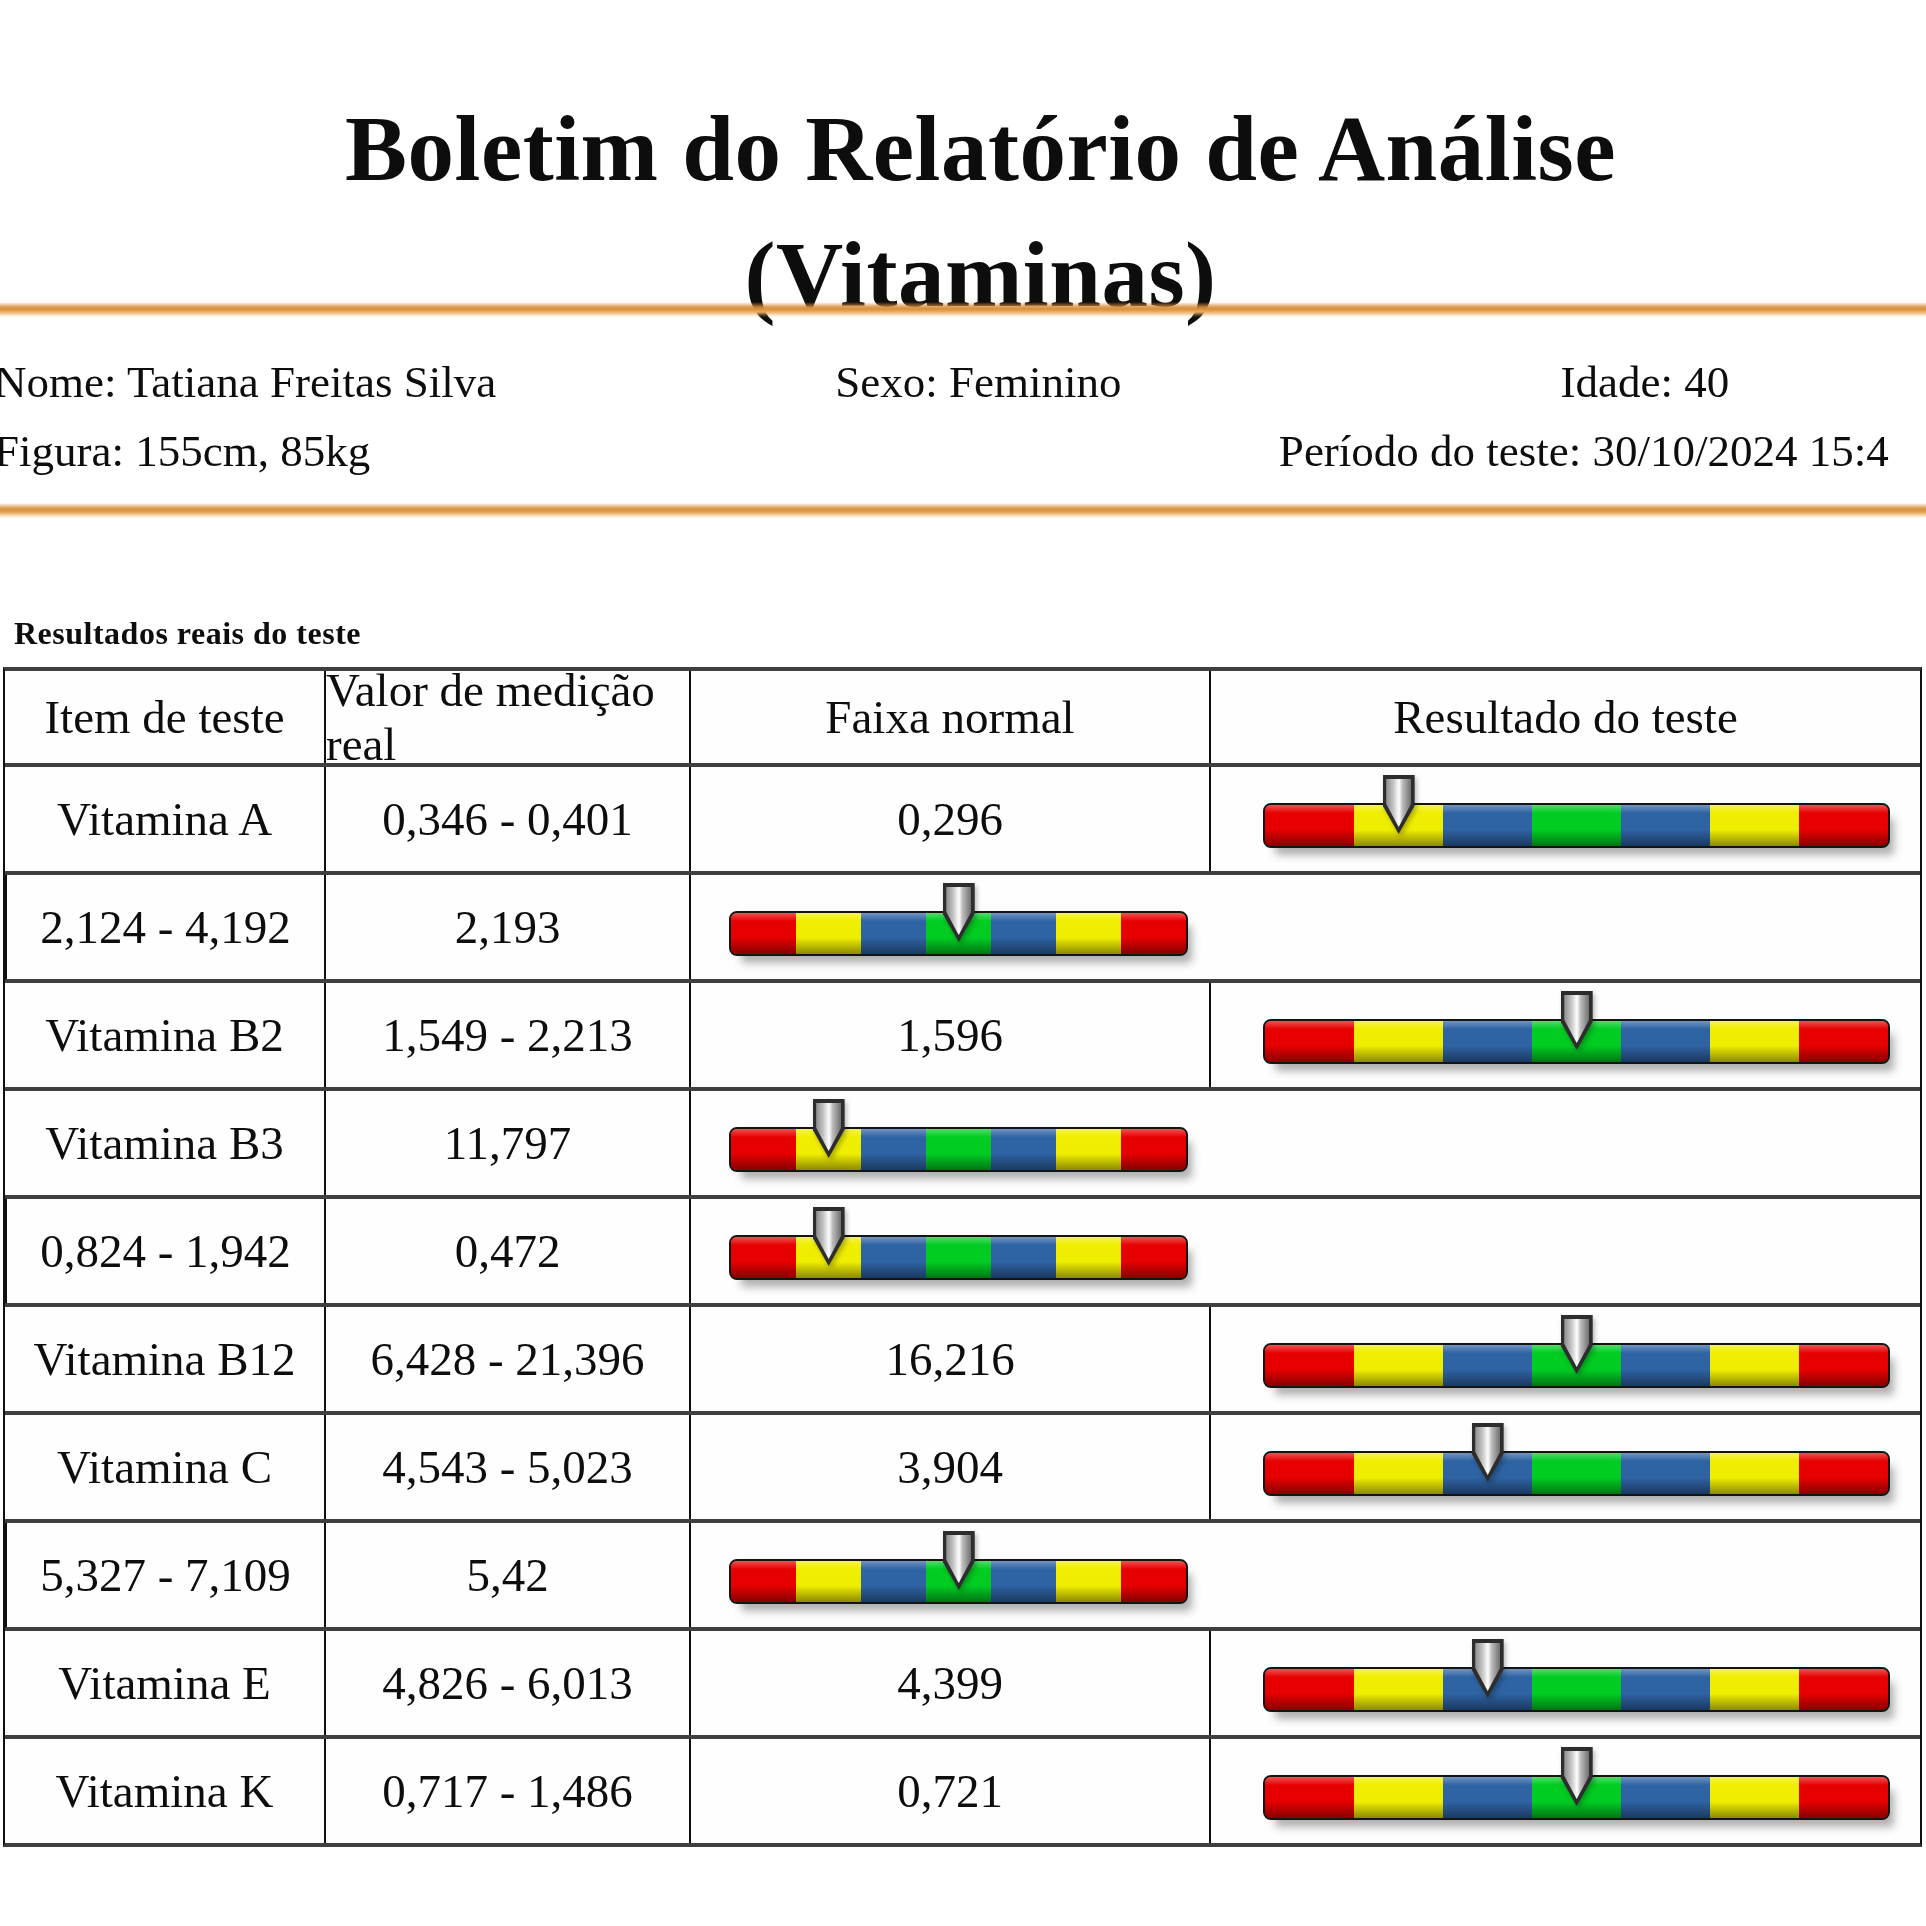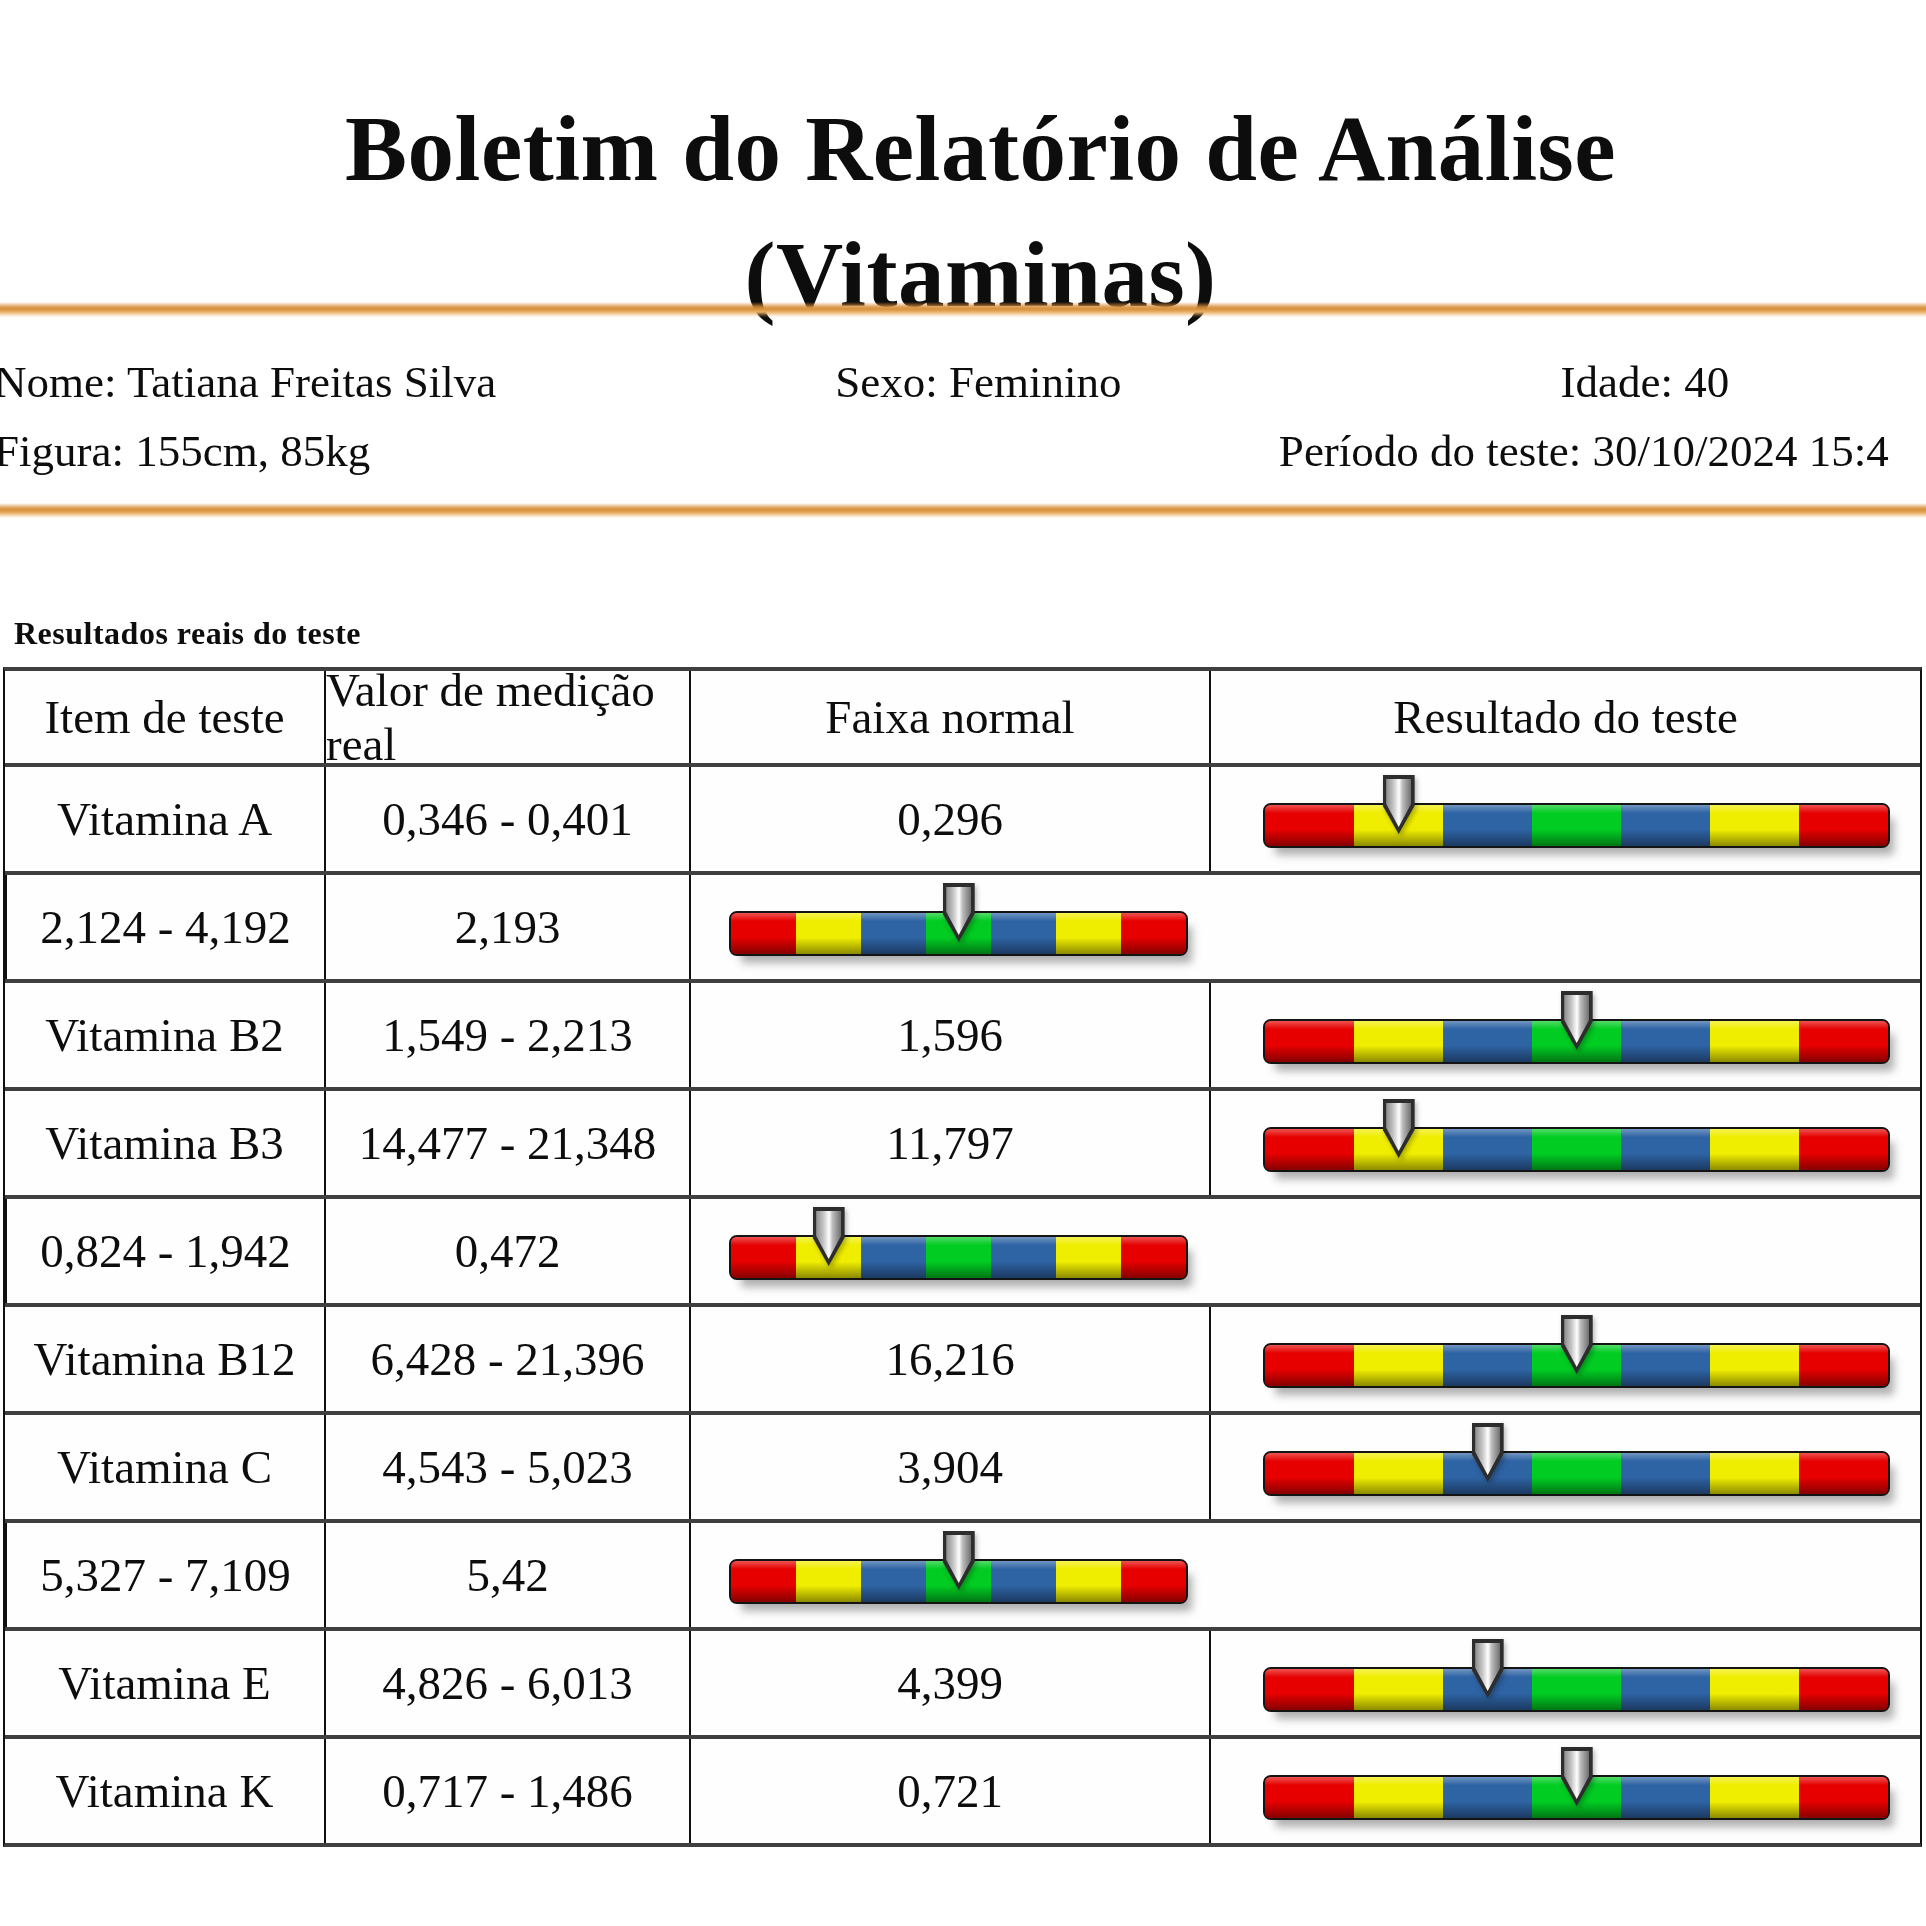--- a/index.html
+++ b/index.html
@@ -175,21 +175,20 @@
         <div class="arrow" style="left: 50%;">
           <div class="arrow-out"></div>
           <div class="arrow-in"></div>
         </div>
       </div>
     </div>
   </div>
 
   <div class="trow drow">
     <div class="cell">Vitamina B3</div>
-    <div class="cell b-left">14,477 - 21,348</div>
     <div class="cell b-left">11,797</div>
     <div class="cell b-left result">
       <div class="bar">
         <div class="segwrap">
               <div class="seg" style="background-color: rgb(230, 0, 0);"></div>
               <div class="seg" style="background-color: rgb(240, 238, 0);"></div>
               <div class="seg" style="background-color: rgb(46, 99, 164);"></div>
               <div class="seg" style="background-color: rgb(0, 204, 34);"></div>
               <div class="seg" style="background-color: rgb(46, 99, 164);"></div>
               <div class="seg" style="background-color: rgb(240, 238, 0);"></div>

